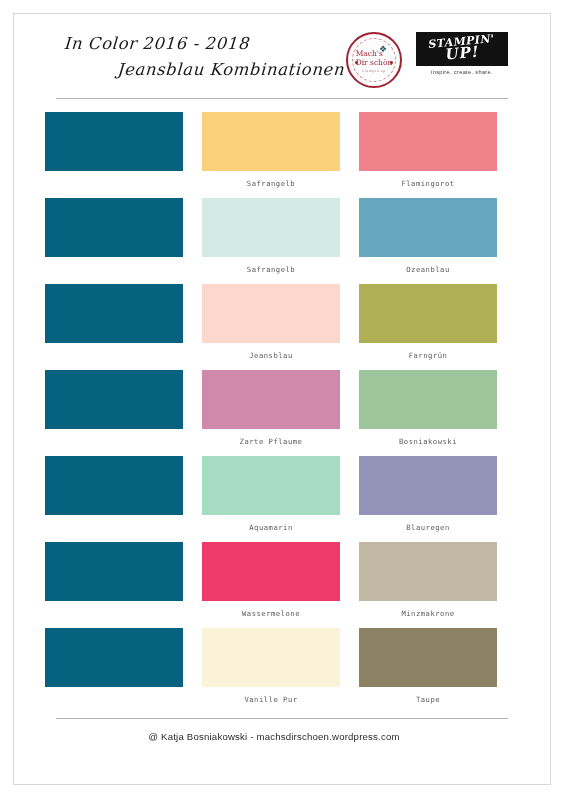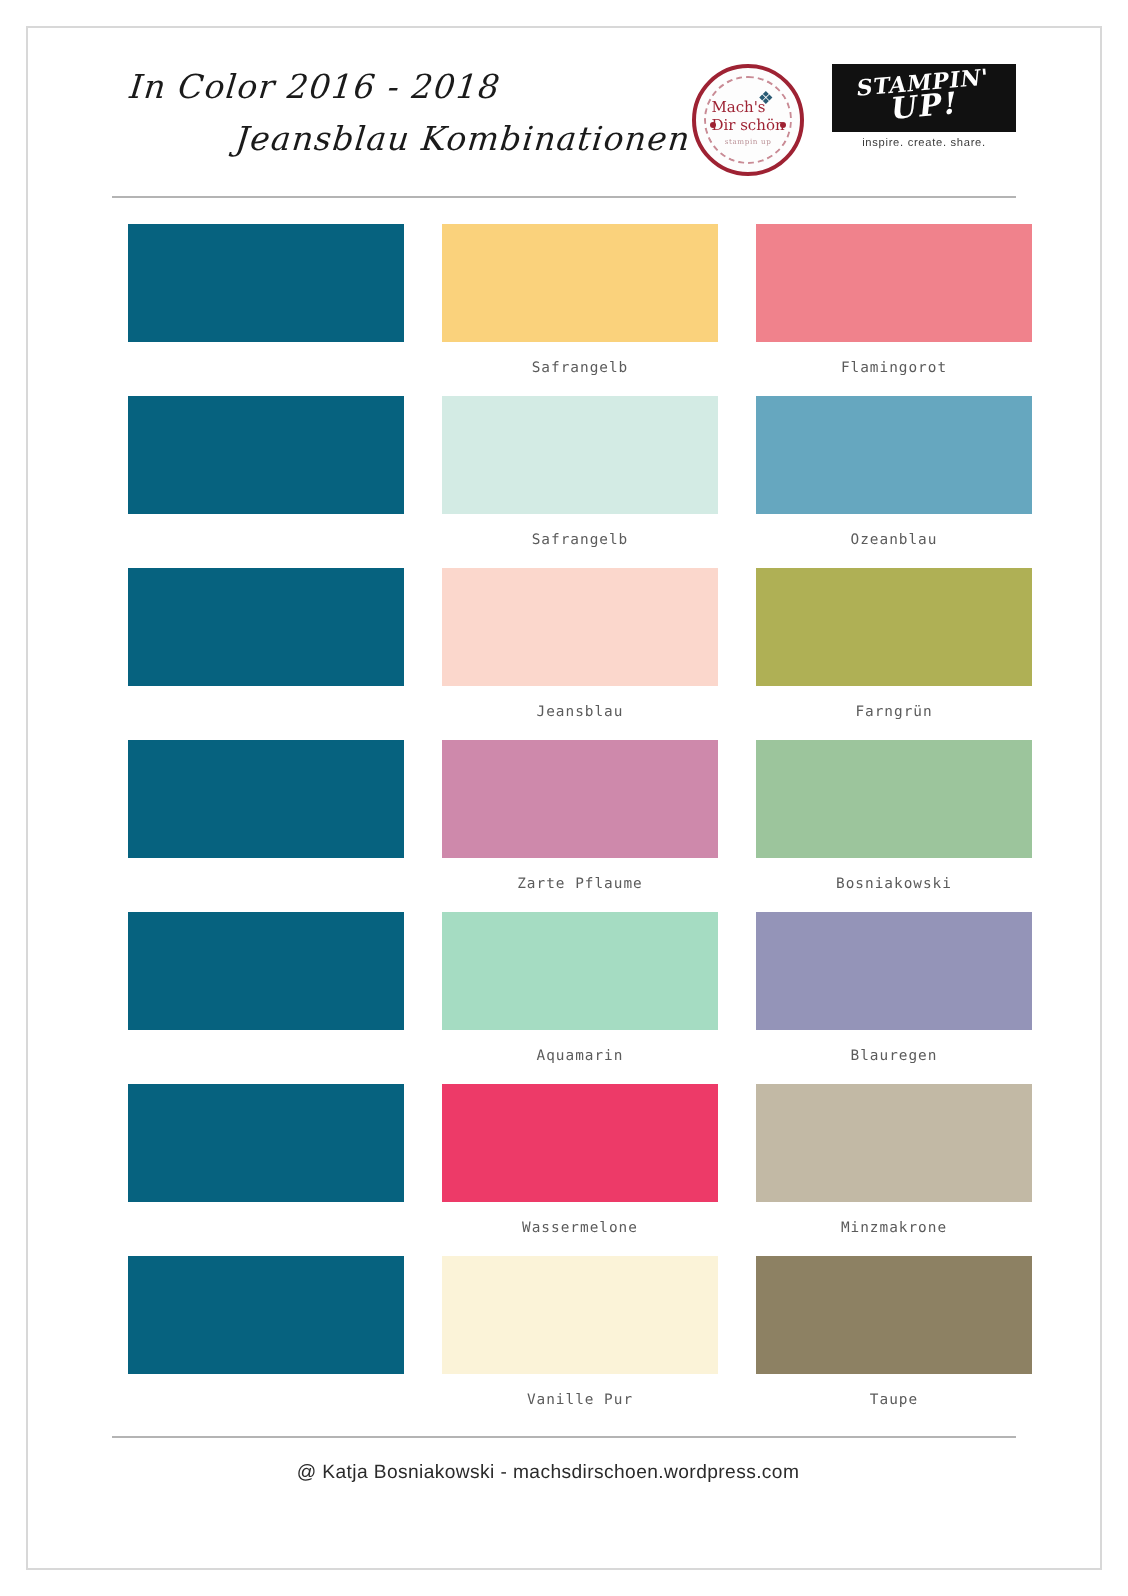--- a/index.html
+++ b/index.html
@@ -185,21 +185,21 @@
     font-size: 5.6px;
     color: #3a3a3a;
     letter-spacing: 0.35px;
     margin-top: 3px;
     white-space: nowrap;
   }
 
   
   .grid {
     position: absolute;
-    left: 64px;
+    left: 45px;
     top: 112px;
     width: 452px;
   }
   .row {
     display: flex;
     gap: 0;
     height: 86px;
   }
   .cell {
     width: 138px;

